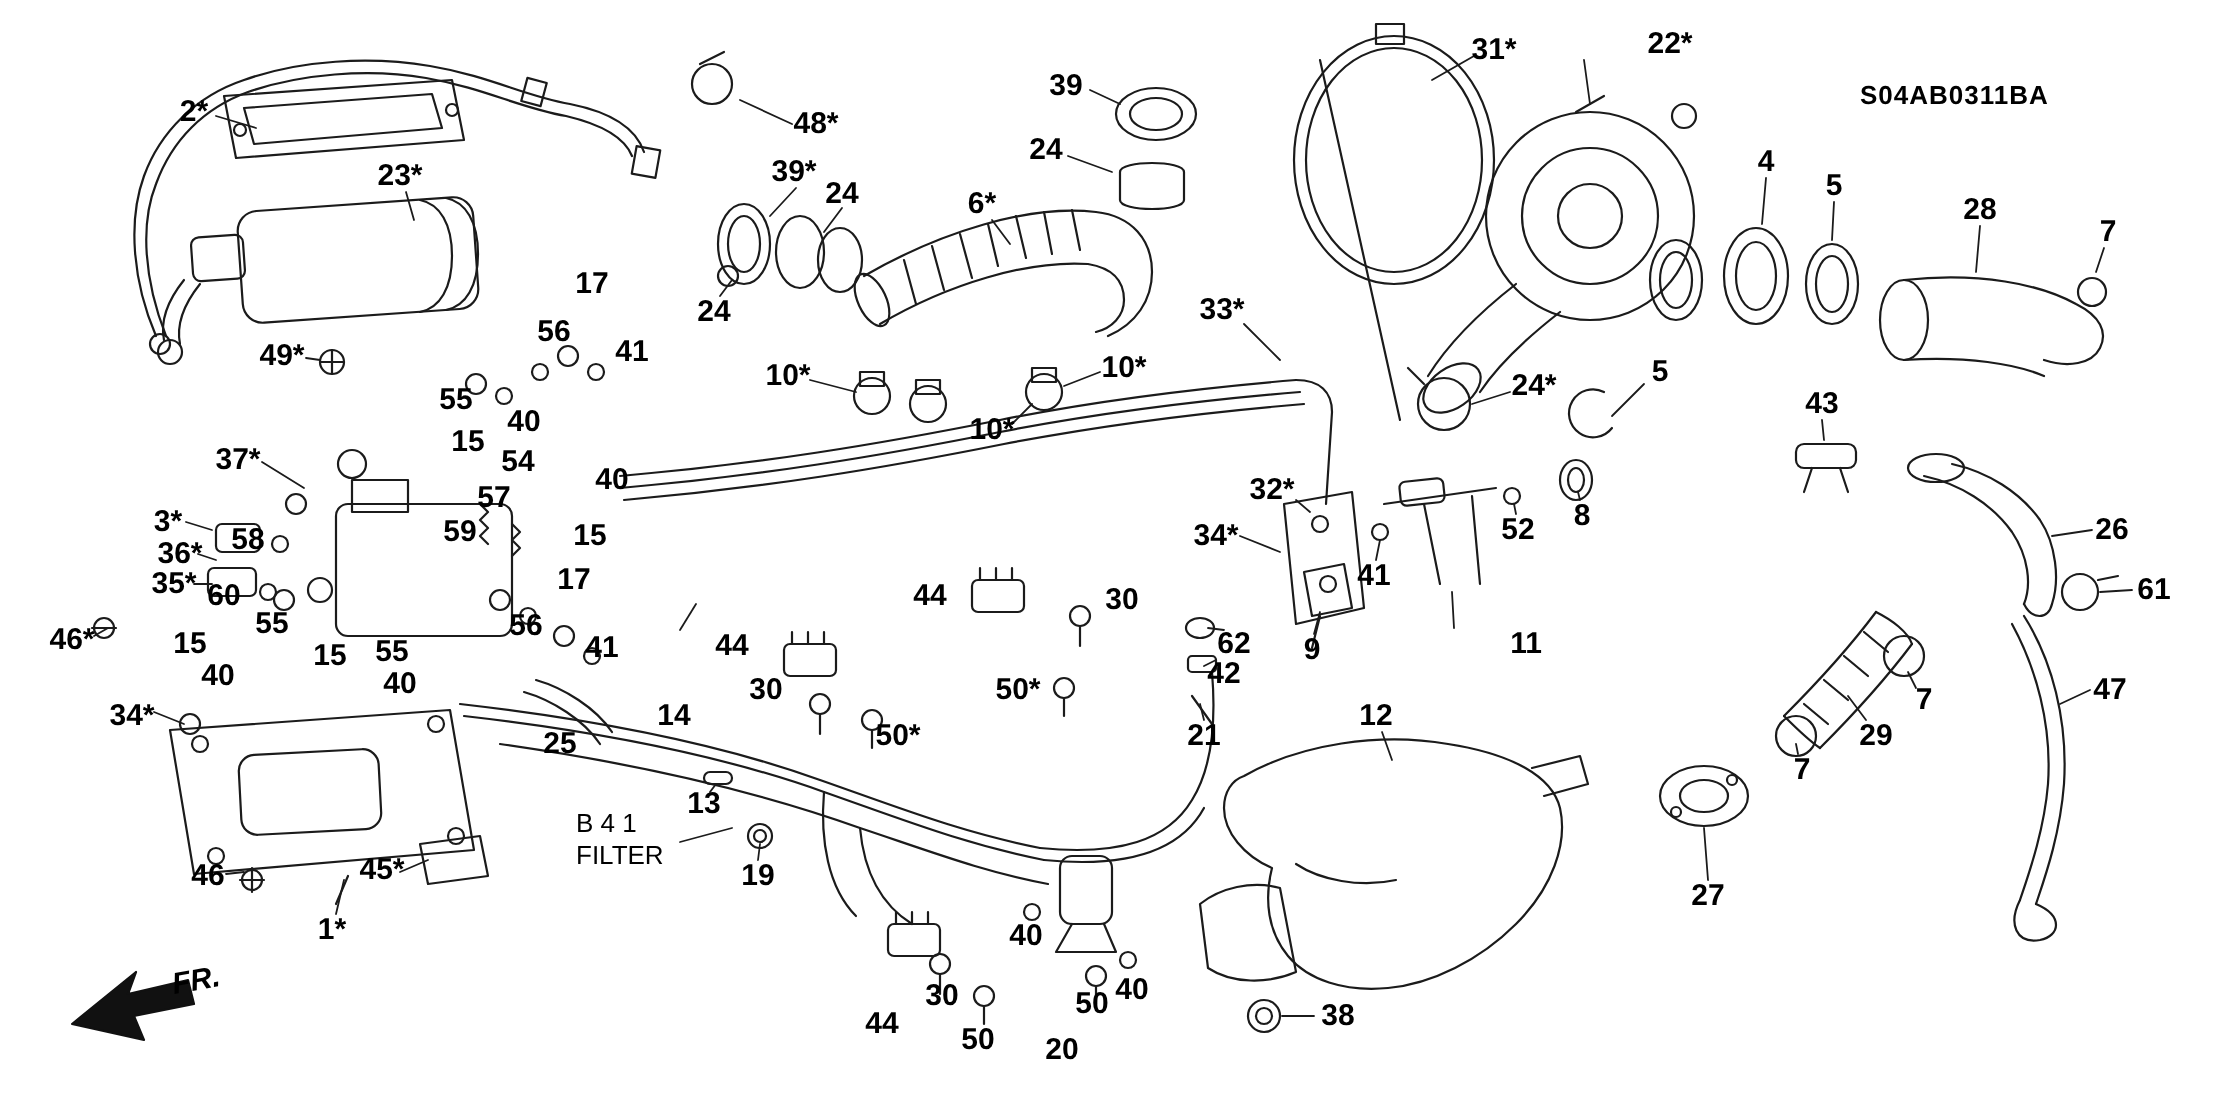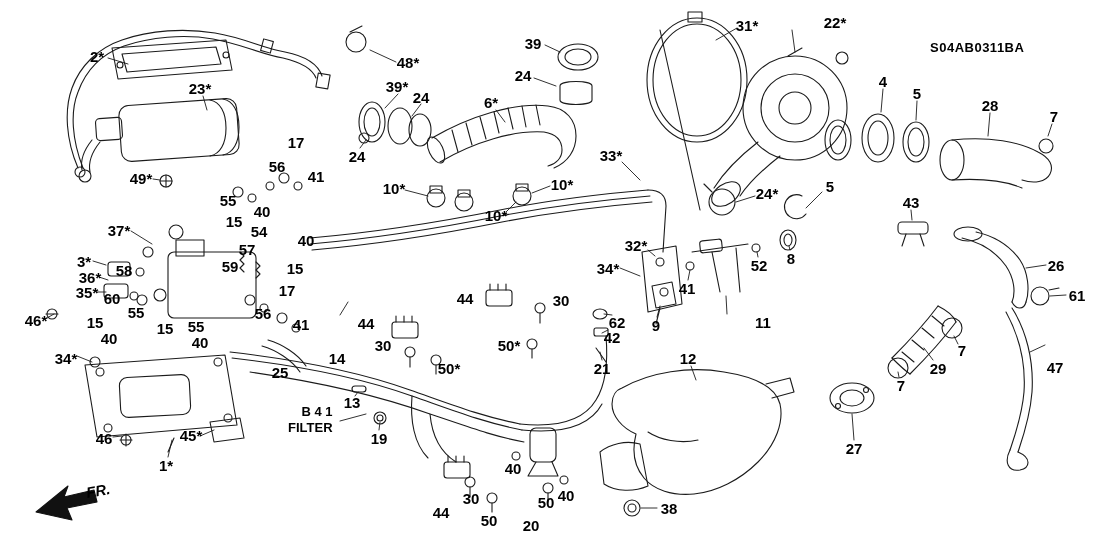--- a/index.html
+++ b/index.html
@@ -15,22 +15,22 @@
   }
   .diagram-code {
     position:absolute; left:930px; top:40px; font-size:13px; font-weight:bold;
     letter-spacing:0.5px;
   }
   .footnote {
     position:absolute; left:724px; top:458px; width:372px;
     font-size:17px; line-height:1.35; font-weight:normal;
   }
   .filter-note {
-    position:absolute; left:288px; top:404px; font-size:13px; font-weight:bold;
-    text-align:right; line-height:1.25;
+    position:absolute; left:288px; top:404px; font-size:13px; font-weight:normal;
+    text-align:left; line-height:1.25;
   }
   .fr-label {
     position:absolute; left:86px; top:482px; font-size:15px; font-weight:bold;
     font-style:italic; transform:rotate(-10deg);
   }
 </style>
 </head>
 <body>
 
 <div id="canvas">
@@ -409,21 +409,21 @@
       <div class="part-label" style="left: 792px; top: 22px; margin-left: 43px;">22*</div>
       <div class="part-label" style="left: 883px; top: 81px;">4</div>
       <div class="part-label" style="left: 917px; top: 93px;">5</div>
       <div class="part-label" style="left: 990px; top: 105px;">28</div>
       <div class="part-label" style="left: 1054px; top: 116px;">7</div>
       <div class="part-label" style="left: 830px; top: 186px;">5</div>
       <div class="part-label" style="left: 767px; top: 193px;">24*</div>
       <div class="part-label" style="left: 911px; top: 202px;">43</div>
       <div class="part-label" style="left: 1056px; top: 265px;">26</div>
       <div class="part-label" style="left: 1077px; top: 295px;">61</div>
-      <div class="part-label" style="left: 1055px; top: 345px; margin-top: 22px;">47</div>
+      <div class="part-label" style="left: 1055px; top: 345px;">47</div>
       <div class="part-label" style="left: 962px; top: 350px;">7</div>
       <div class="part-label" style="left: 938px; top: 368px;">29</div>
       <div class="part-label" style="left: 901px; top: 385px;">7</div>
       <div class="part-label" style="left: 854px; top: 448px;">27</div>
     </div>
 
   <div class="diagram-code">S04AB0311BA</div>
 
   <div class="filter-note">
     <div>B 4 1</div>

